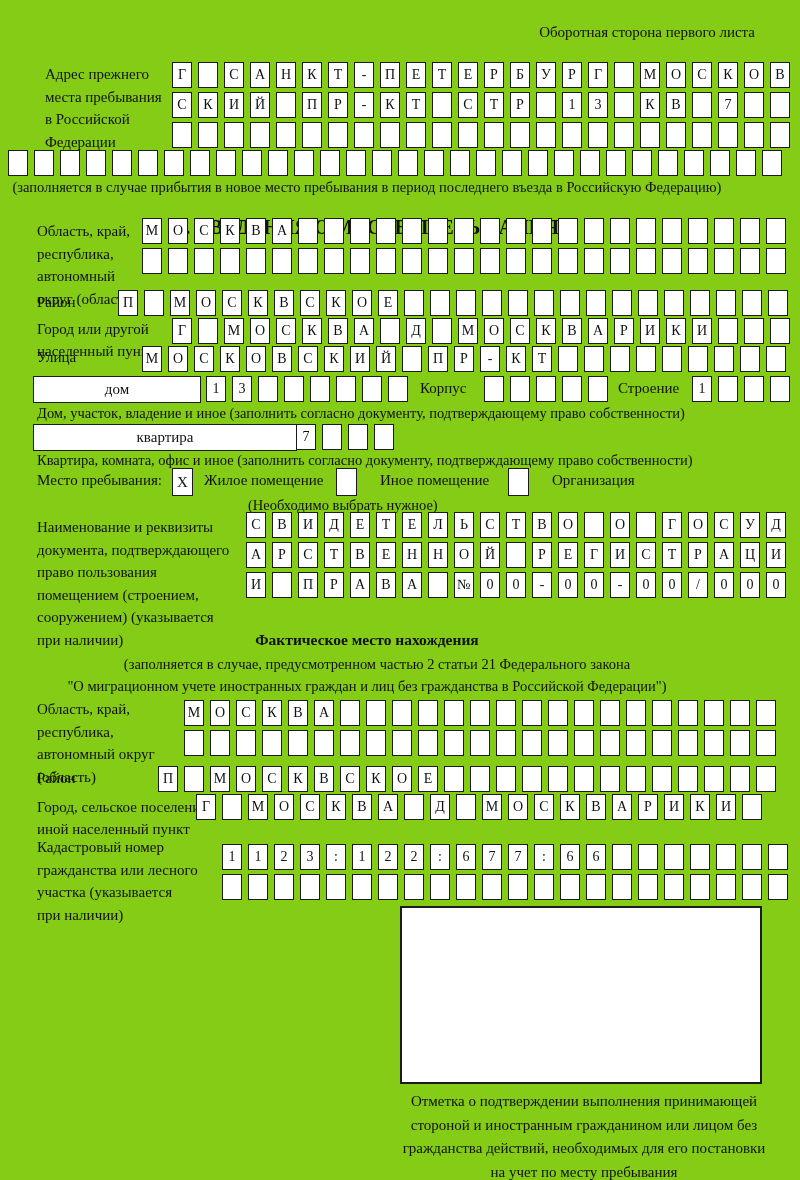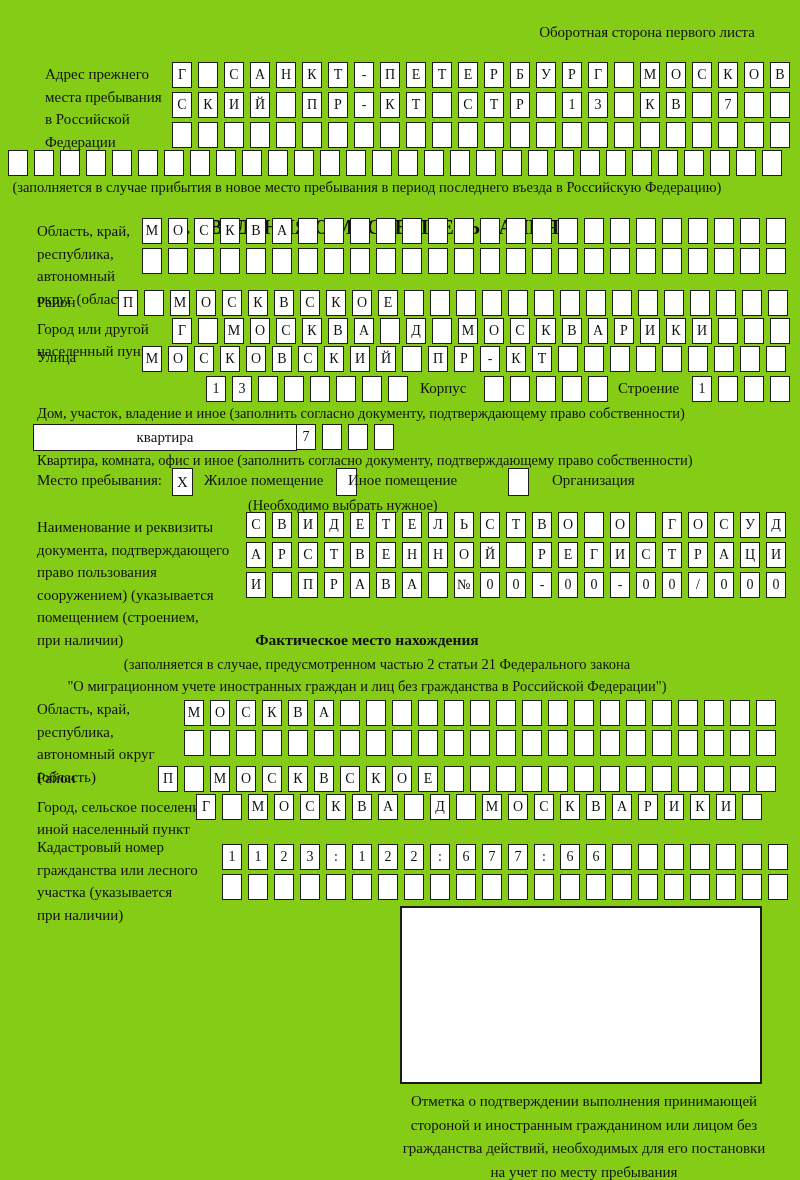--- a/index.html
+++ b/index.html
@@ -294,20 +294,21 @@
       <span class="cell"></span>
       <span class="cell"></span>
       <span class="cell"></span>
       <span class="cell"></span>
       <span class="cell"></span>
       <span class="cell"></span>
       <span class="cell"></span>
       <span class="cell"></span>
     </div>
 
+  <div class="wbox" style="left:33px; top:376px; width:168px; height:27px;">дом</div>
   <div class="cells" style="left:206px; top:376px;">
       <span class="cell">1</span>
       <span class="cell">3</span>
       <span class="cell"></span>
       <span class="cell"></span>
       <span class="cell"></span>
       <span class="cell"></span>
       <span class="cell"></span>
       <span class="cell"></span>
     </div>
@@ -334,31 +335,31 @@
       <span class="cell"></span>
       <span class="cell"></span>
       <span class="cell"></span>
     </div>
   <div class="t note" style="left:37px; top:452px;">Квартира, комната, офис и иное (заполнить согласно документу, подтверждающему право собственности)</div>
 
   <div class="t" style="left:37px; top:472px;">Место пребывания:</div>
   <div class="cbx" style="left:172px; top:468px;">X</div>
   <div class="t" style="left:204px; top:472px;">Жилое помещение</div>
   <div class="cbx" style="left:336px; top:468px;"></div>
-  <div class="t" style="left:348px; top:472px;">Иное помещение</div>
+  <div class="t" style="left:380px; top:472px;">Иное помещение</div>
   <div class="cbx" style="left:508px; top:468px;"></div>
   <div class="t" style="left:552px; top:472px;">Организация</div>
   <div class="t note" style="left:248px; top:497px;">(Необходимо выбрать нужное)</div>
 
   <div class="lblcol" style="left:37px; top:516px;">
     <div>Наименование и реквизиты</div>
     <div>документа, подтверждающего</div>
     <div>право пользования</div>
+    <div>помещением (строением,</div>
     <div>сооружением) (указывается</div>
-    <div>помещением (строением,</div>
     <div>при наличии)</div>
   </div>
   <div class="cells" style="left:246px; top:512px;">
       <span class="cell">С</span>
       <span class="cell">В</span>
       <span class="cell">И</span>
       <span class="cell">Д</span>
       <span class="cell">Е</span>
       <span class="cell">Т</span>
       <span class="cell">Е</span>

